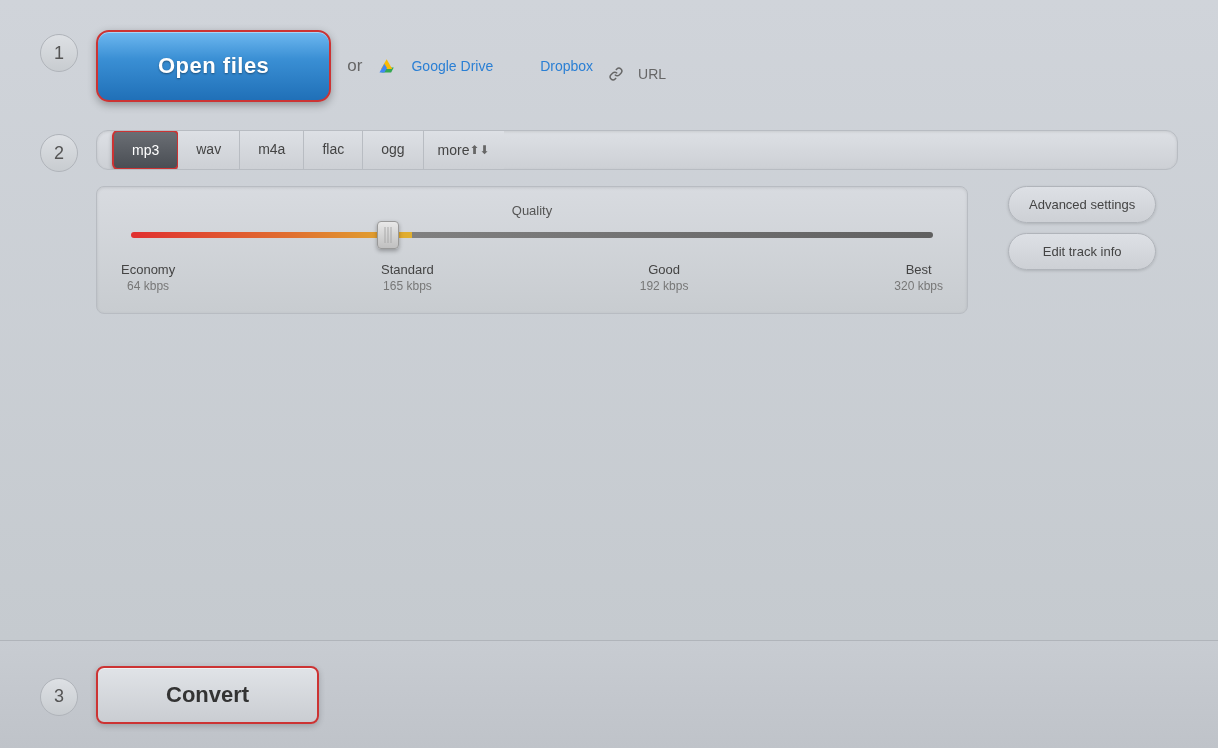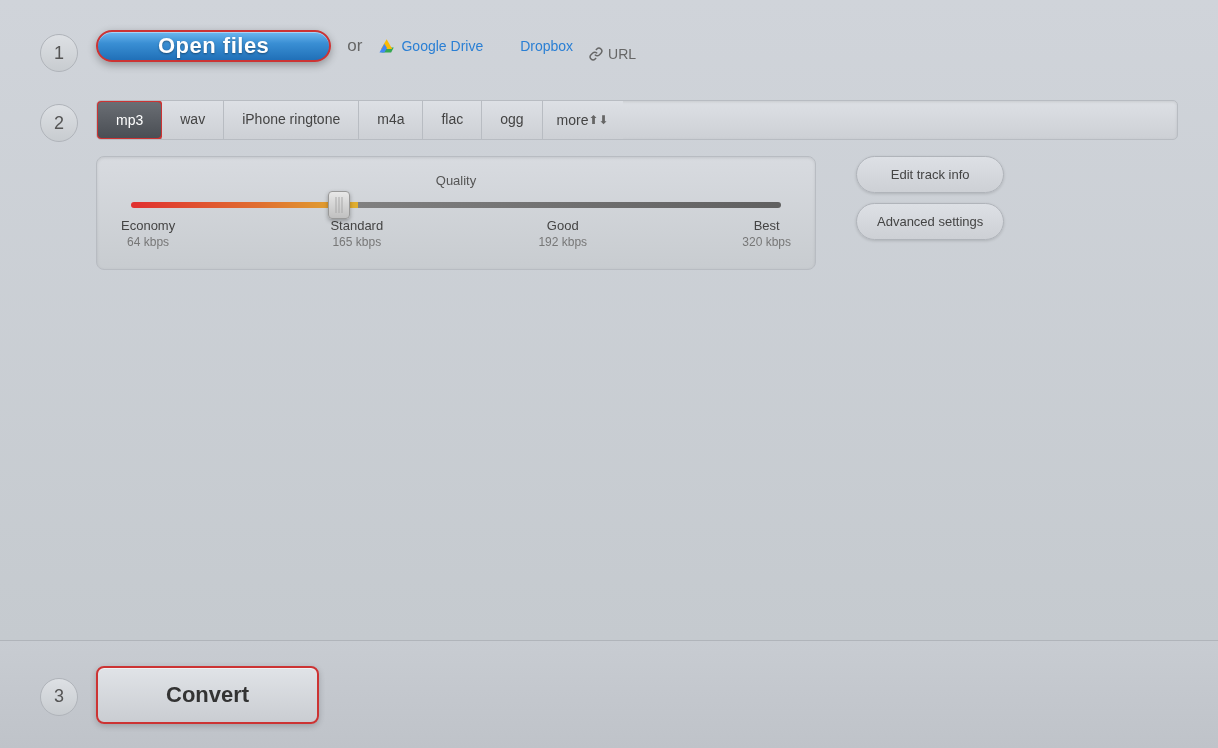--- a/index.html
+++ b/index.html
@@ -51,25 +51,25 @@
       font-weight: normal;
       flex-shrink: 0;
       margin-top: 4px;
       margin-right: 18px;
     }
 
     
     .open-files-btn {
       background: linear-gradient(180deg, #6eb8f0 0%, #3a8fd4 40%, #2070b8 100%);
       border: 2px solid #cc3333;
-      border-radius: 20px;
+      border-radius: 13px;
       color: white;
       font-size: 22px;
       font-weight: bold;
-      padding: 1px 60px;
+      padding: 21px 60px;
       cursor: pointer;
       text-shadow: 0 1px 2px rgba(0,0,0,0.4);
       box-shadow: 0 3px 8px rgba(0,0,0,0.3), inset 0 1px 0 rgba(255,255,255,0.4);
       letter-spacing: 0.5px;
     }
 
     .or-text {
       margin: 0 16px;
       color: #666;
       font-size: 17px;
@@ -79,34 +79,35 @@
     .cloud-links {
       display: flex;
       align-items: center;
       gap: 16px;
       align-self: center;
     }
 
     .cloud-link {
       display: flex;
       align-items: center;
-      gap: 5px;
+      gap: 15px;
       color: #2a7fd4;
       font-size: 14px;
       cursor: pointer;
       text-decoration: none;
     }
 
     .format-tabs {
       display: flex;
       background: linear-gradient(180deg, #dde0e5 0%, #cdd0d5 100%);
       border: 1px solid #b8bcc2;
-      border-radius: 5px;
+      border-radius: 12px;
       overflow: hidden;
       box-shadow: inset 0 1px 3px rgba(0,0,0,0.1);
+      padding-left: 16px;
     }
 
     .format-tab {
       padding: 10px 18px;
       font-size: 14px;
       color: #444;
       cursor: pointer;
       border-right: 1px solid #b8bcc2;
       background: linear-gradient(180deg, #dde0e5 0%, #cdd0d5 100%);
       white-space: nowrap;
@@ -135,21 +136,21 @@
       font-size: 14px;
     }
 
     
     .quality-section {
       background: linear-gradient(180deg, #d8dbe0 0%, #c8ccd0 100%);
       border: 1px solid #b8bcc2;
       border-radius: 8px;
       padding: 16px 24px 20px;
       margin-top: 16px;
-      width: 720px;
+      width: 872px;
       box-shadow: inset 0 1px 3px rgba(0,0,0,0.1);
     }
 
     .quality-label {
       text-align: center;
       font-size: 13px;
       color: #555;
       margin-bottom: 14px;
     }
 
@@ -188,21 +189,21 @@
       transform: translate(-50%, -50%);
       width: 1px;
       height: 16px;
       background: #aaa;
       box-shadow: -3px 0 0 #aaa, 3px 0 0 #aaa;
     }
 
     .quality-markers {
       display: flex;
       justify-content: space-between;
-      margin-top: 10px;
+      margin-top: 24px;
       gap: 44px;
     }
 
     .quality-marker {
       text-align: center;
     }
 
     .quality-marker .label {
       font-size: 13px;
       color: #444;
@@ -323,21 +324,20 @@
     </div>
   </div>
 
   <div class="step-row">
     <div class="step-number">2</div>
     <div class="format-row-content">
 
       <div class="format-tabs">
         <div class="format-tab active">mp3</div>
         <div class="format-tab">wav</div>
-        <div class="format-tab">iPhone ringtone</div>
         <div class="format-tab">m4a</div>
         <div class="format-tab">flac</div>
         <div class="format-tab">ogg</div>
         <div class="format-tab more-tab">
           <span>more</span>
           <span class="chevron-icon">⬆⬇</span>
         </div>
       </div>
 
       <div class="quality-and-buttons">
@@ -361,22 +361,22 @@
               <div class="label">Good</div>
               <div class="sublabel">192 kbps</div>
             </div>
             <div class="quality-marker">
               <div class="label">Best</div>
               <div class="sublabel">320 kbps</div>
             </div>
           </div>
         </div>
         <div class="right-buttons">
+          <button class="settings-btn">Advanced settings</button>
           <button class="settings-btn">Edit track info</button>
-          <button class="settings-btn">Advanced settings</button>
         </div>
       </div>
     </div>
   </div>
 </div>
 
 <div class="bottom-bar">
   <div class="step-number">3</div>
   <button class="convert-btn">Convert</button>
 </div>

